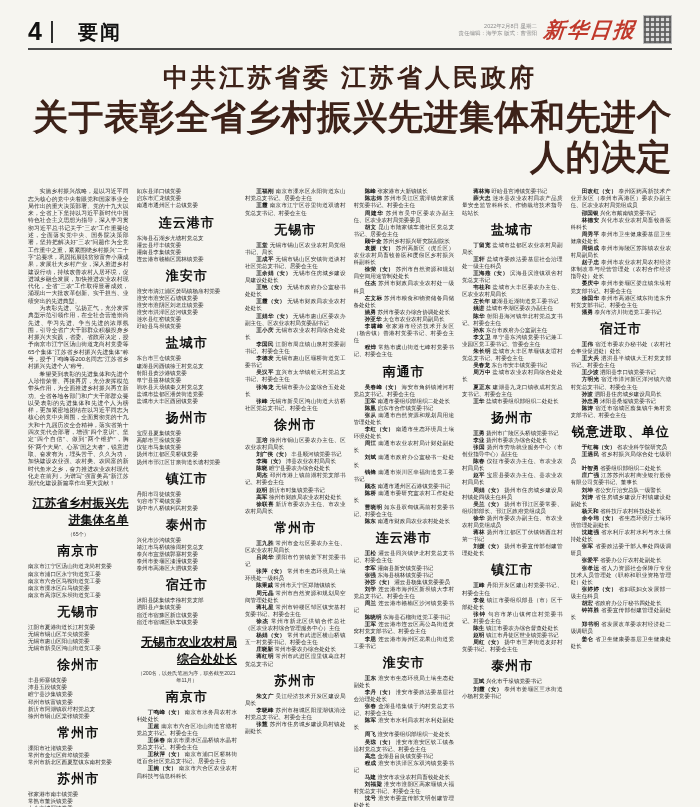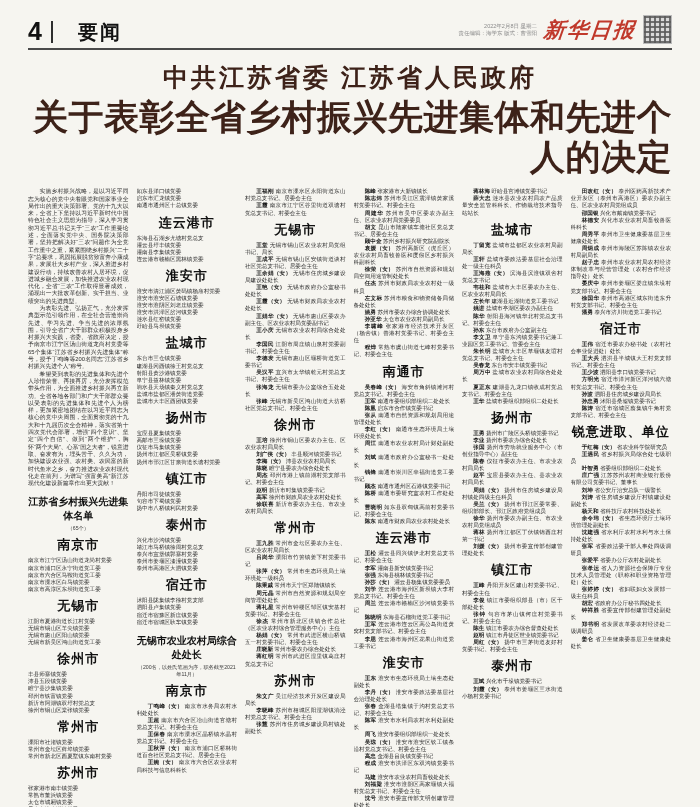--- a/index.html
+++ b/index.html
@@ -25,21 +25,21 @@
   .hl1{font-size:25px;font-weight:900;color:#3d2219;letter-spacing:3px;line-height:1.15;}
   .hl2{font-size:35px;font-weight:900;color:#3d2219;letter-spacing:0.5px;line-height:1.15;margin-top:5px;text-align:right;}
   
   .columns{display:flex;gap:8px;height:650px;overflow:hidden;margin-top:4px;}
   .col{flex:0 0 100.5px;width:100.5px;overflow:hidden;color:#2c2c2c;}
   .p{font-size:5.8px;line-height:7.3px;text-align:justify;text-indent:11.6px;}
   .item{font-size:5.6px;line-height:7.1px;text-align:justify;}
   .entry{font-size:5.6px;line-height:7.1px;text-align:justify;text-indent:11.2px;}
   .entry b{font-weight:bold;color:#161616;}
   .city{font-size:13px;font-weight:bold;text-align:center;margin:4px 0 3px;color:#101010;letter-spacing:1px;}
-  .h1{font-size:10px;font-weight:900;text-align:center;margin:8px 0 2px;color:#101010;}
+  .h1{font-size:12px;font-weight:900;text-align:right;margin:8px 0 2px;color:#101010;text-decoration:underline;}
   .note{font-size:5.2px;text-align:center;margin-bottom:3px;color:#3a3a3a;}
 </style>
 </head>
 <body>
 
 <div class="page">
   <div class="topbar">
     <div class="tb-left">
       <span class="pageno">4</span>
       <span class="tb-sep"></span>

